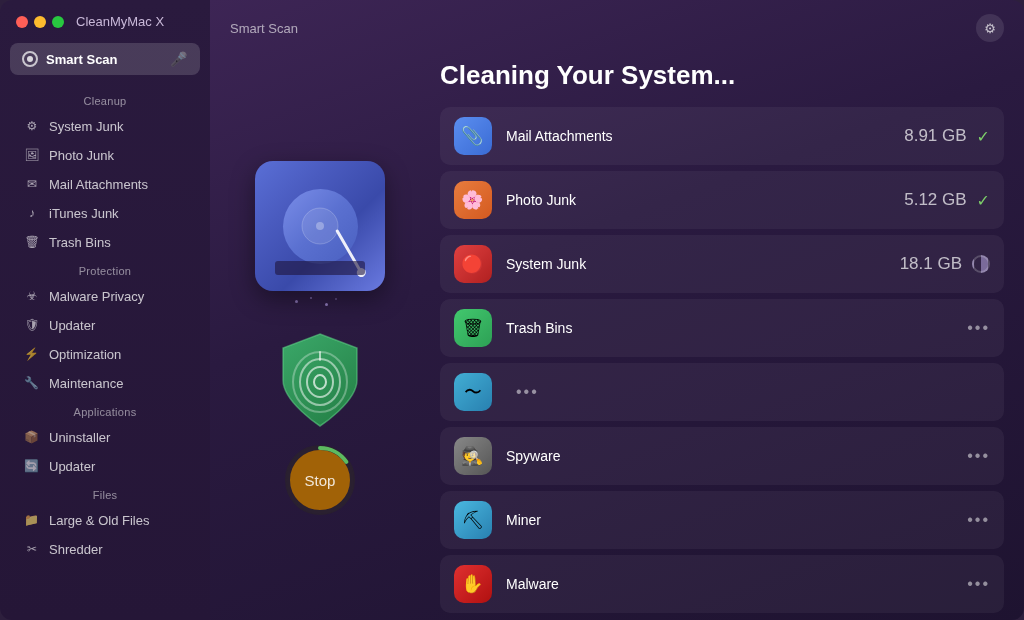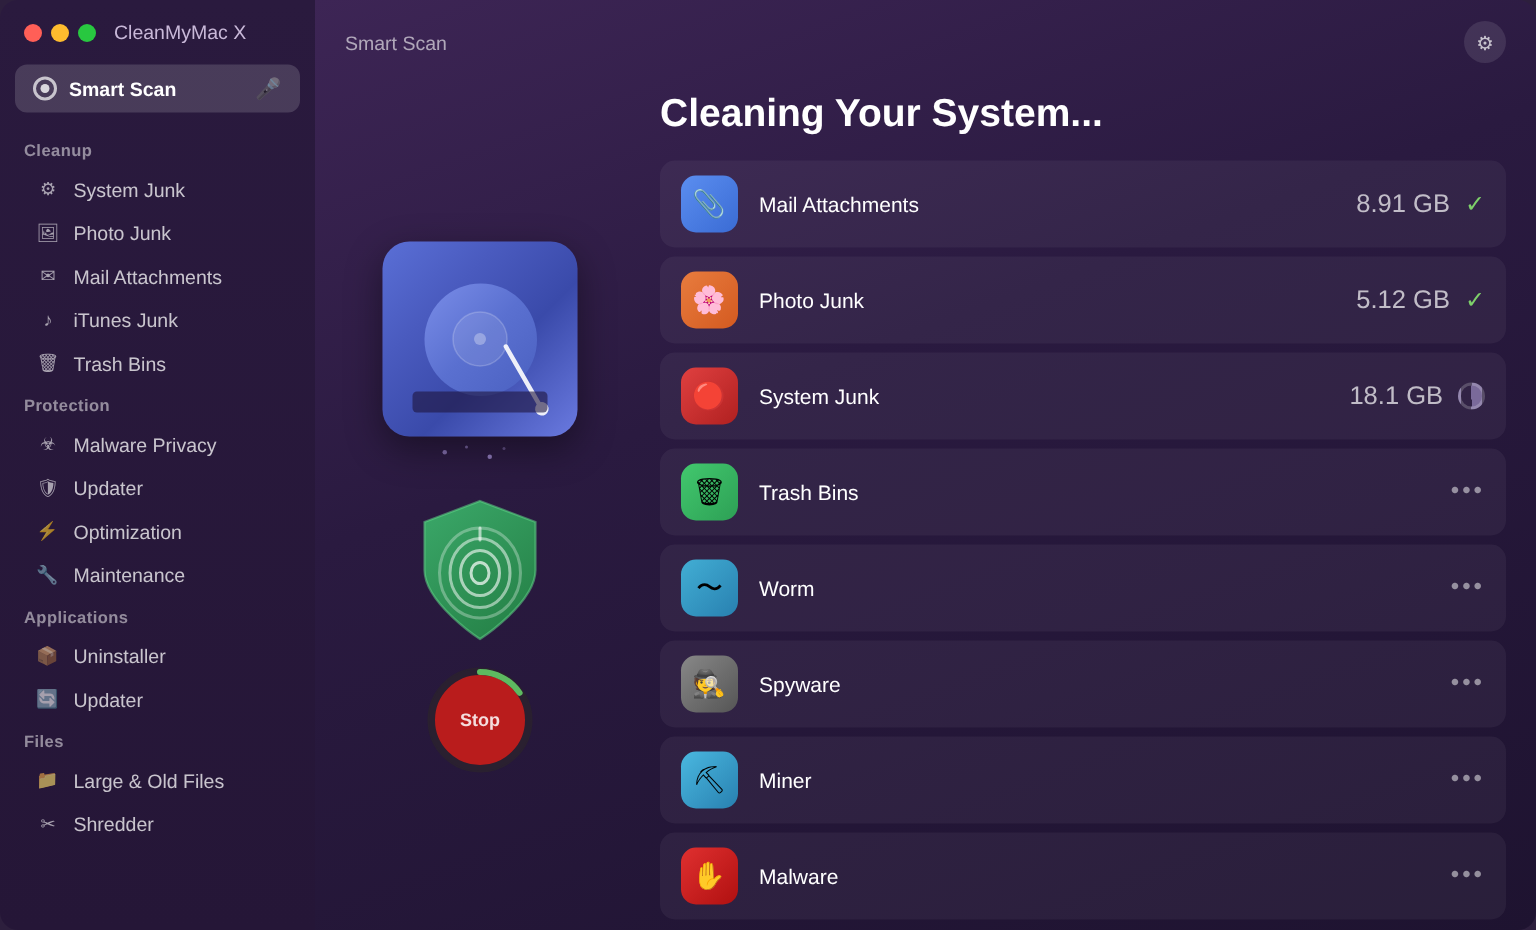--- a/index.html
+++ b/index.html
@@ -65,24 +65,25 @@
       align-items: center;
       gap: 8px;
     }
     .smart-scan-btn .mic-icon {
       color: rgba(255,255,255,0.5);
       font-size: 14px;
     }
     .section-header {
       color: rgba(255,255,255,0.5);
       font-size: 11px;
-      font-weight: 700;
+      font-weight: 400;
       padding: 8px 16px 4px 16px;
       text-transform: none;
       letter-spacing: 0.3px;
+      text-align: center;
     }
     .sidebar-item {
       display: flex;
       align-items: center;
       gap: 9px;
       padding: 6px 16px;
       color: rgba(255,255,255,0.75);
       font-size: 13px;
       cursor: pointer;
       border-radius: 6px;
@@ -281,27 +282,27 @@
       display: flex;
       align-items: center;
       justify-content: center;
       cursor: pointer;
       position: relative;
     }
     .stop-btn-inner {
       width: 62px;
       height: 62px;
       border-radius: 50%;
-      background: #b91c1c;
+      background: #a16207;
       display: flex;
       align-items: center;
       justify-content: center;
       color: rgba(255,255,255,0.85);
-      font-size: 12px;
-      font-weight: 700;
+      font-size: 15px;
+      font-weight: 400;
     }
     .stop-progress {
       position: absolute;
       top: -4px;
       left: -4px;
       width: 70px;
       height: 70px;
     }
 
     
@@ -501,21 +502,20 @@
               </div>
             </div>
             <div class="scan-item">
               <div class="item-icon icon-trash" style="font-size: 18px;">🗑</div>
               <div class="item-name">Trash Bins</div>
               <div class="item-size"></div>
               <div class="item-status"><span class="dots">•••</span></div>
             </div>
             <div class="scan-item">
               <div class="item-icon icon-worm" style="font-size: 18px;">〜</div>
-              <div class="item-name">Worm</div>
               <div class="item-size"></div>
               <div class="item-status"><span class="dots">•••</span></div>
             </div>
             <div class="scan-item">
               <div class="item-icon icon-spyware" style="font-size: 18px;">🕵</div>
               <div class="item-name">Spyware</div>
               <div class="item-size"></div>
               <div class="item-status"><span class="dots">•••</span></div>
             </div>
             <div class="scan-item">

